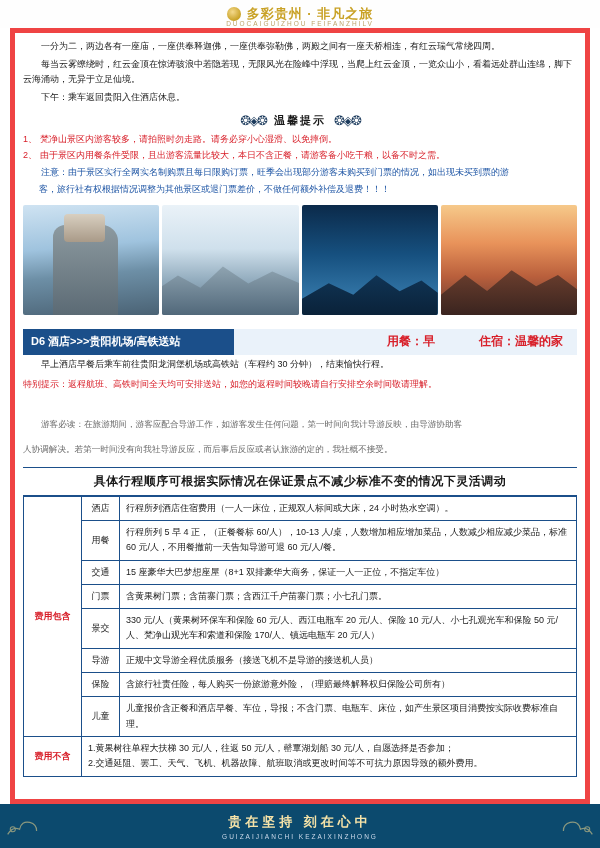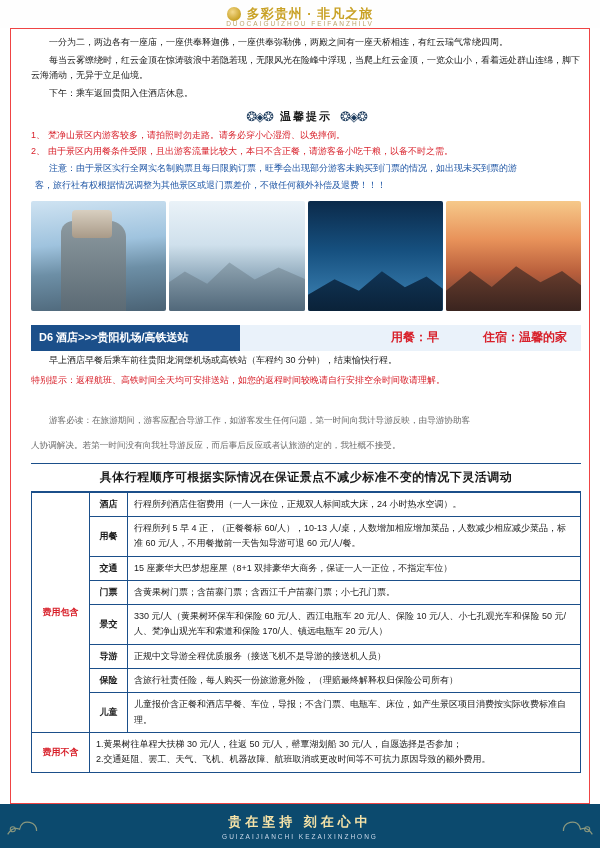--- a/index.html
+++ b/index.html
@@ -33,44 +33,43 @@
   }
   .banner-emblem{
     width:14px;height:14px;border-radius:50%;
     background:radial-gradient(circle at 40% 35%, #f4d98b, #c9a227 70%);
     display:inline-block;
   }
 
   
   .frame{
     margin:0 10px;
-    border:1px solid #ef4444;
+    border:5px solid #ef4444;
     background:#fff;
     height:776px;
     position:relative;
     overflow:hidden;
-    padding-left:12px;
   }
   .frame-inner{ padding:6px 8px 0 8px; }
 
   p.txt{ margin:0 0 4px 0; line-height:1.6; font-size:9px; }
   .indent{ text-indent:18px; }
 
   
   .tips-head{
     display:flex; align-items:center; justify-content:center;
     gap:8px; margin:8px 0 4px 0;
   }
   .tips-title{ font-weight:bold; font-size:11px; color:#1a1a1a; letter-spacing:2px;}
   .dragon{ font-size:13px; color:#1b3a5c; letter-spacing:-2px;}
 
   .note-red{ color:#d8202a; line-height:1.65; margin:2px 0; font-size:9px;}
   .note-red .n{ margin-right:3px; }
   .note-blue{ color:#1f56a5; line-height:1.65; margin:2px 0; font-size:9px; text-indent:18px;}
-  .note-blue2{ color:#1f56a5; line-height:1.65; margin:2px 4px; font-size:9px;}
+  .note-blue2{ color:#1f56a5; line-height:1.65; margin:2px 16px; font-size:9px;}
 
   
   .photos{
     display:flex; gap:3px; margin:8px 0 10px 0; height:110px;
   }
   .photo{ flex:1; border-radius:2px; position:relative; overflow:hidden; }
   .ph1{ background:linear-gradient(175deg,#cfe3f2 0%,#9fc3de 38%,#6d8fa6 62%,#4a6274 100%); }
   .ph1::after{
     content:""; position:absolute; left:22%; bottom:0; width:48%; height:82%;
     background:linear-gradient(180deg,#8d9aa0,#5b6a74);
@@ -127,21 +126,21 @@
   }
   table.fee{ width:100%; border-collapse:collapse; }
   table.fee td{
     border:1px solid #1b4f8a; padding:4px 6px; vertical-align:middle;
     line-height:1.7; font-size:9px;
   }
   td.lab{
     width:58px; text-align:center; color:#d8202a; font-weight:bold;
     font-size:9px; line-height:1.4;
   }
-  td.k{ width:38px; text-align:center; font-weight:bold; }
+  td.k{ width:38px; text-align:center; font-weight:normal; }
   .row-line{ display:block; }
 
   
   .bot-banner{
     position:absolute; left:0; right:0; bottom:0; height:44px;
     background:#0c4a6e; color:#f2d88c;
     display:flex; flex-direction:column; align-items:center; justify-content:center;
   }
   .bot-cn{ font-size:13px; font-weight:bold; letter-spacing:4px; color:#f6e3a8;}
   .bot-py{ font-size:6.5px; letter-spacing:2px; color:#cbd9ea; margin-top:2px;}

